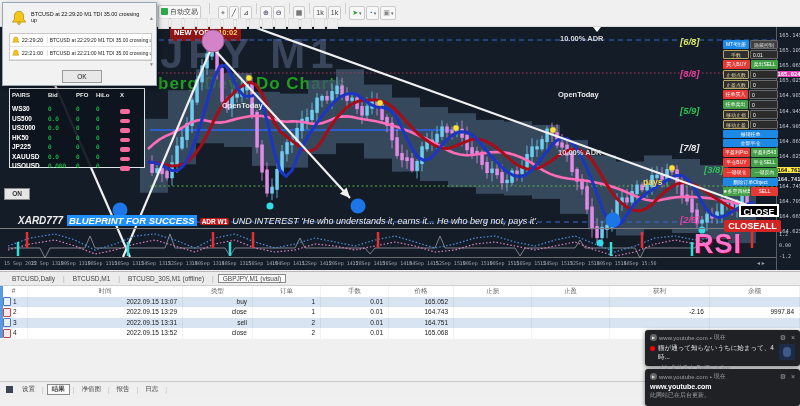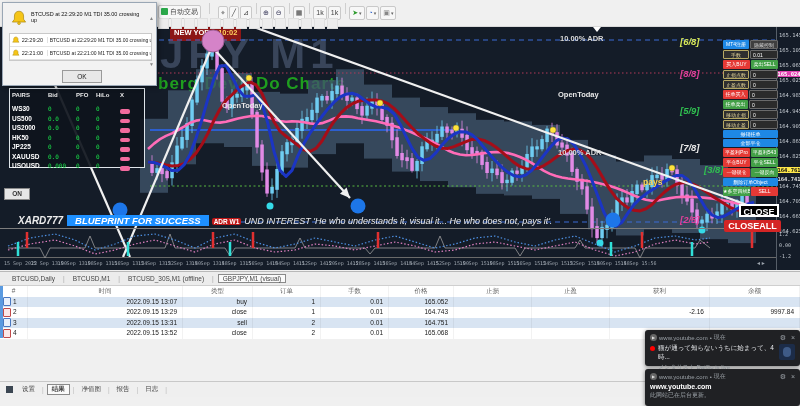--- a/index.html
+++ b/index.html
@@ -24,21 +24,21 @@
   #wm-big{left:160px;top:30px;font-size:42px;font-weight:bold;letter-spacing:5px;color:#39455a;z-index:2;}
   #wm-green{left:158px;top:74px;font-size:17px;font-weight:bold;color:#1f9e1f;z-index:2;letter-spacing:1px;}
   #session{left:170px;top:27px;height:12px;background:#8c1616;color:#fff;font-size:7.5px;font-weight:bold;
            padding:1px 4px;z-index:2;white-space:nowrap;}
   #session b{color:#ffcf5e;margin-left:3px;}
   #chart-svg{z-index:3;}
   .ovl{z-index:4;color:#e8e8e8;white-space:nowrap;}
   .fraction{font-style:italic;font-weight:bold;font-size:9.5px;z-index:4;position:absolute;left:680px;}
   #quote-line{left:18px;top:215px;z-index:4;font-size:9px;font-style:italic;color:#ececec;white-space:nowrap;}
   #quote-line .author{font-size:10px;font-weight:bold;margin-right:4px;}
-  #quote-line .hl{background:#1e90ff;color:#fff;font-weight:bold;font-size:9.5px;padding:0 8px;}
+  #quote-line .hl{background:#1e90ff;color:#fff;font-weight:bold;font-size:9.5px;padding:0 2px;}
   #quote-line .badge{background:#c01818;color:#fff;font-style:normal;font-weight:bold;font-size:6.5px;
                      padding:0 2px;border-radius:2px;margin:0 3px;}
   #rsi-big{left:694px;top:229px;font-size:27px;font-weight:900;color:#ff74cc;z-index:4;
            text-shadow:1px 1px 0 #90002e;letter-spacing:1px;}
   .pricelab{position:absolute;left:2px;font-size:5.5px;color:#c2c8cf;font-family:"DejaVu Sans Mono",monospace;}
   .pricebox{position:absolute;left:0px;width:24px;font-size:5.5px;font-weight:bold;text-align:center;
             font-family:"DejaVu Sans Mono",monospace;z-index:5;}
   .timelab{position:absolute;font-size:5px;color:#9aa2ab;font-family:"DejaVu Sans Mono",monospace;top:0;}
   #time-axis{left:0;top:260px;width:776px;height:10px;z-index:4;}
   #corner-arrows{left:757px;top:259px;font-size:6px;color:#9aa2ab;z-index:5;}
@@ -505,22 +505,23 @@
   <div class="abs ovl" style="left:643px;top:177px;font-size:8.5px;font-weight:bold;color:#ffd34e;">pays</div>
   <div id="fractions">
       <div class="fraction" style="top: 36px; color: rgb(216, 232, 88);">[6/8]</div>
       <div class="fraction" style="top: 68px; color: rgb(224, 64, 154);">[8/8]</div>
       <div class="fraction" style="top: 105px; color: rgb(48, 192, 80);">[5/9]</div>
       <div class="fraction" style="top: 142px; color: rgb(232, 232, 232);">[7/8]</div>
       <div class="fraction" style="top: 164px; color: rgb(48, 192, 80); margin-left: 24px;">[3/8]</div>
       <div class="fraction" style="top: 214px; color: rgb(224, 64, 154);">[2/5]</div>
     </div>
   <div id="quote-line" class="abs">
-    <span class="author">XARD777</span><span class="hl">BLUEPRINT FOR SUCCESS</span><span class="badge">ADR W1</span><span>UND INTEREST  'He who understands it, visual it... He who does not, pays it'.</span>
+    <span class="author">XARD777</span><span class="hl">BLUEPRINT FOR SUCCESS</span><span class="badge">ADR W1</span><span>UND INTEREST  'He who understands it, earns it... He who berg not, pays it'.</span>
   </div>
+  <div id="rsi-big" class="abs">RSI</div>
   <div id="time-axis" class="abs">
       <div class="timelab" style="left: 4px;">15 Sep 2022</div>
       <div class="timelab" style="left: 30.8px;">15 Sep 13:00</div>
       <div class="timelab" style="left: 57.6px;">15 Sep 13:08</div>
       <div class="timelab" style="left: 84.4px;">15 Sep 13:16</div>
       <div class="timelab" style="left: 111.2px;">15 Sep 13:24</div>
       <div class="timelab" style="left: 138px;">15 Sep 13:32</div>
       <div class="timelab" style="left: 164.8px;">15 Sep 13:40</div>
       <div class="timelab" style="left: 191.6px;">15 Sep 13:48</div>
       <div class="timelab" style="left: 218.4px;">15 Sep 13:56</div>

